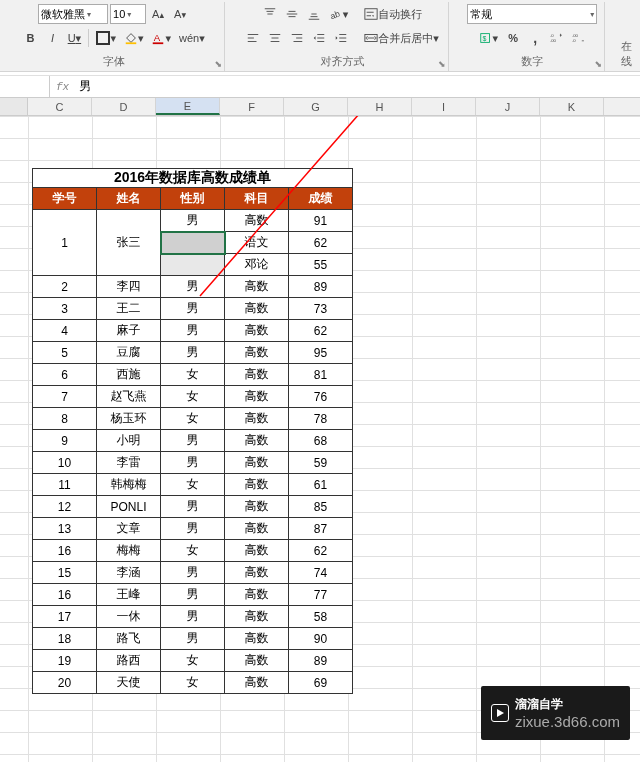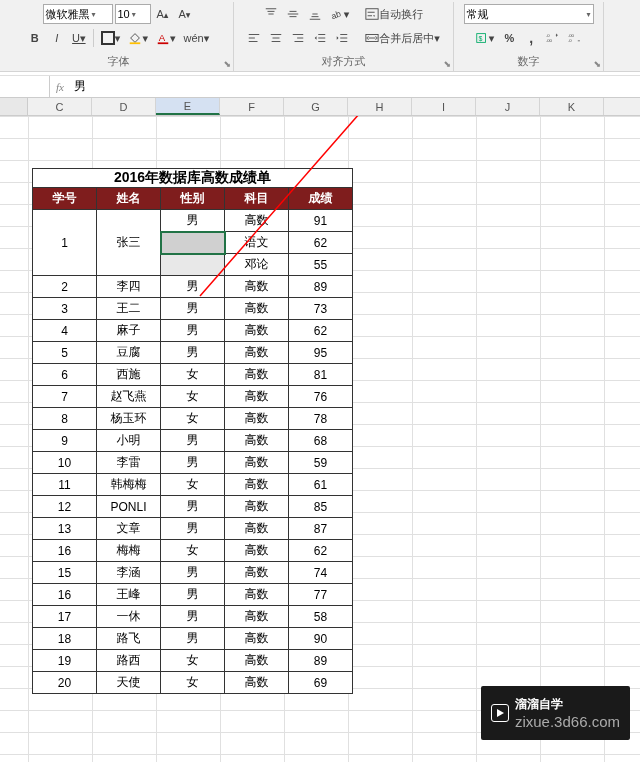--- a/index.html
+++ b/index.html
@@ -1,39 +1,39 @@
 <!DOCTYPE html>
 <html><head>
 <meta charset="utf-8">
 <style>
 * { box-sizing: border-box; margin: 0; padding: 0; }
 body { font-family: "Microsoft YaHei", Arial, sans-serif; font-size: 11px; background: #fff; width: 640px; height: 762px; position: relative; overflow: hidden; }
-.ribbon { background: #f1f1f1; border-bottom: 1px solid #d4d4d4; padding: 2px 4px 0; height: 72px; display: flex; }
+.ribbon { background: #f1f1f1; border-bottom: 1px solid #d4d4d4; padding: 2px 4px 0; height: 72px; display: flex; gap: 12px; }
 .ribbon-group { display: flex; flex-direction: column; align-items: center; padding: 0 4px; border-right: 1px solid #d4d4d4; position: relative; }
 .ribbon-row { display: flex; align-items: center; gap: 2px; padding: 2px 0; }
 .group-label { font-size: 11px; color: #666; margin-top: auto; padding-bottom: 2px; }
 .btn { display: inline-flex; align-items: center; justify-content: center; min-width: 20px; height: 20px; border: 1px solid transparent; background: transparent; font-size: 11px; color: #444; cursor: pointer; padding: 0 2px; }
 .combo { display: inline-flex; align-items: center; border: 1px solid #ababab; background: #fff; height: 20px; font-size: 11px; padding: 0 2px; }
 .combo .chev { margin-left: 2px; font-size: 8px; color: #666; }
 .thick-border { border: 2px solid #333; width: 14px; height: 14px; }
 .dlauncher { position: absolute; right: 2px; bottom: 2px; font-size: 9px; color: #888; cursor: pointer; }
 .formula-bar { display: flex; align-items: center; height: 22px; border-bottom: 1px solid #ccc; background: #fff; }
 .namebox { width: 50px; border-right: 1px solid #ccc; text-align: center; font-size: 11px; color: #333; height: 100%; display: flex; align-items: center; justify-content: center; }
-.fx { font-style: italic; font-family: Liberation Serif, serif; padding: 0 6px; color: #888; }
+.fx { font-style: italic; font-family: Liberation Mono, monospace; padding: 0 6px; color: #888; }
 .fval { flex: 1; padding: 0 4px; font-size: 12px; }
 .colhdrs { display: flex; height: 18px; background: #f0f0f0; border-bottom: 1px solid #ccc; }
 .rowhdr-spacer { width: 28px; border-right: 1px solid #ccc; background: #e8e8e8; }
 .ch { width: 64px; text-align: center; font-size: 11px; color: #555; border-right: 1px solid #d4d4d4; display: flex; align-items: center; justify-content: center; }
 .ch.sel { background: #d5e1f2; border-bottom: 2px solid #217346; }
 .grid-area { position: relative; height: 648px; overflow: hidden; }
 .gridbg { position: absolute; inset: 0; background-image: linear-gradient(to right,#e0e0e0 0,#e0e0e0 1px,transparent 1px),linear-gradient(to bottom,#e0e0e0 0,#e0e0e0 1px,transparent 1px); background-size: 64px 22px; background-position: 28px 0; }
 .datatable { position: absolute; left: 32px; top: 52px; border-collapse: collapse; background: #fff; }
 .datatable th, .datatable td { border: 1px solid #333; text-align: center; font-size: 12px; padding: 0; height: 22px; width: 64px; font-weight: normal; }
 .title-row th { font-weight: bold; font-size: 14px; height: 14px; }
-.hdr-row th { background: #7f1d1d; color: #fff; font-weight: bold; }
+.hdr-row th { background: #c2410c; color: #fff; font-weight: bold; }
 .sel-cell { background: #d0d0d0; outline: 2px solid #217346; outline-offset: -1px; }
 .arrow { position: absolute; pointer-events: none; }
 .watermark { position: absolute; right: 10px; bottom: 24px; background: #1a1a1a; color: #fff; padding: 10px 10px; display: flex; align-items: center; gap: 6px; font-size: 12px; border-radius: 2px; }
 .watermark .logo { width: 18px; height: 18px; border: 1.5px solid #fff; border-radius: 3px; display: flex; align-items: center; justify-content: center; }
 .watermark .sub { font-size: 15px; color: #aaa; }
 svg.iconsvg { width: 14px; height: 14px; }
 </style>
 </head>
 <body>
 
@@ -204,20 +204,23 @@
             <text x="0" y="7" font-size="6" fill="#444">.00</text>
             <text x="0" y="14" font-size="6" fill="#444">.0</text>
             <path d="M14 12 l3 0" stroke="#444"></path>
           </svg>
         </span>
     </div>
     <div class="group-label">数字</div>
     <span class="dlauncher">⬊</span>
   </div>
 
+  <div class="ribbon-group" style="border-right:none;flex:1">
+    <div class="group-label" style="margin-top:auto">在线</div>
+  </div>
 </div>
 
 <div style="height:4px;background:#fff;border-bottom:1px solid #e0e0e0"></div>
 
 <div class="formula-bar">
   <div class="namebox"></div>
   <span class="fx">fx</span>
   <div class="fval">男</div>
 </div>
 

